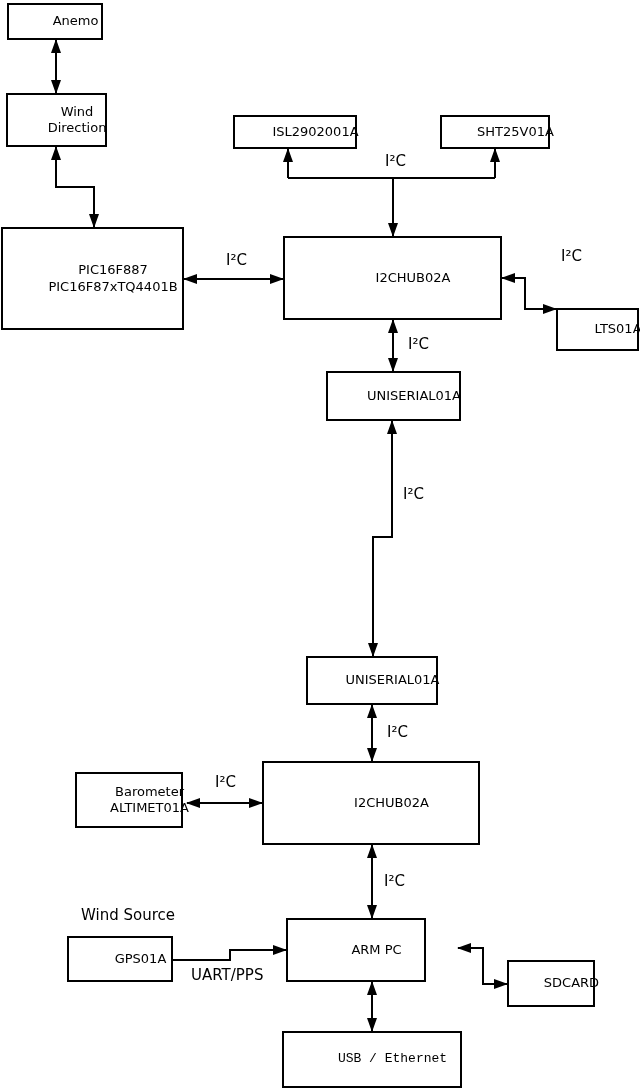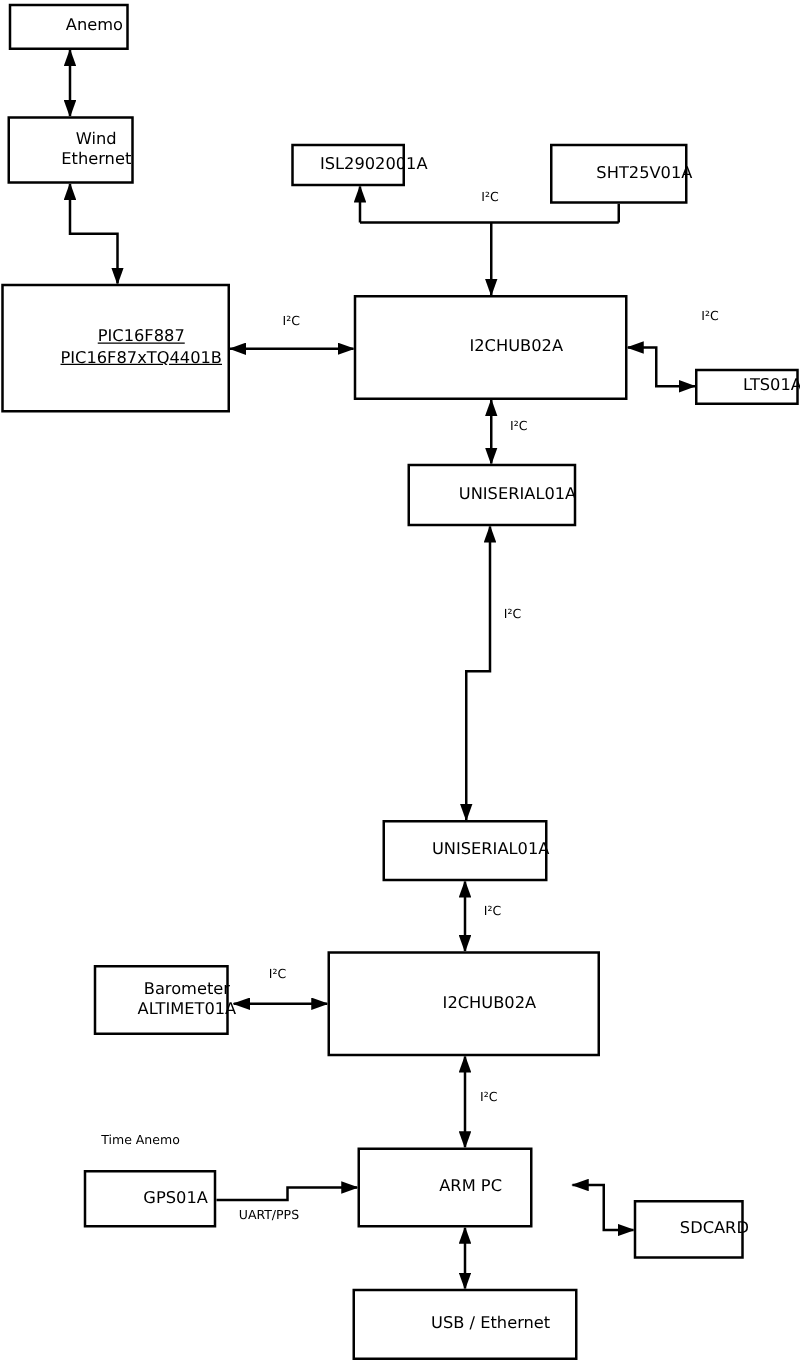--- a/index.html
+++ b/index.html
@@ -19,21 +19,21 @@
   }
   #connector-layer marker path { fill:var(--line); stroke:none; }
   .node {
     position:absolute; box-sizing:border-box;
     background:var(--fill); border:2px solid var(--line);
     color:var(--text); font-size:13px; line-height:1.25;
     display:flex; align-items:center; justify-content:center;
     text-align:center; white-space:pre-line;padding-left:41px;
   }
   .edge-label {
-    position:absolute; color:var(--text); font-size:10px; line-height:1.15;
+    position:absolute; color:var(--text); font-size:15px; line-height:1.15;
     white-space:nowrap;
   }
 </style>
 </head>
 <body>
 
 <svg id="connector-layer" viewBox="0 0 640 1089" xmlns="http://www.w3.org/2000/svg">
   <defs>
     <marker id="ah-end" markerWidth="7" markerHeight="5" refX="6.5" refY="2.5" orient="auto" markerUnits="strokeWidth">
       <path d="M0,0 L7,2.5 L0,5 z"></path>
@@ -57,52 +57,52 @@
   <path class="edge" d="M 187 803 L 262 803" marker-start="url(#ah-start)" marker-end="url(#ah-end)"></path>
   <path class="edge" d="M 372 845 L 372 918" marker-start="url(#ah-start)" marker-end="url(#ah-end)"></path>
   <path class="edge" d="M 173 960 L 230 960 L 230 950 L 286 950" marker-end="url(#ah-end)"></path>
   <path class="edge" d="M 458 948 L 483 948 L 483 984 L 507 984" marker-start="url(#ah-start)" marker-end="url(#ah-end)"></path>
   <path class="edge" d="M 372 982 L 372 1031" marker-start="url(#ah-start)" marker-end="url(#ah-end)"></path>
 </svg>
 
 <div class="node" style="left:7px; top:3px; width:96px; height:37px;">Anemo</div>
 
 <div class="node" style="left:6px; top:93px; width:101px; height:54px;">Wind
-Ethernet</div>
+Direction</div>
 
-<div class="node" style="left:1px; top:227px; width:183px; height:103px;text-decoration:underline;">PIC16F887
+<div class="node" style="left:1px; top:227px; width:183px; height:103px;">PIC16F887
 PIC16F87xTQ4401B</div>
 
-<div class="node" style="left:233px; top:115px; width:91px; height:34px;">ISL2902001A</div>
+<div class="node" style="left:233px; top:115px; width:124px; height:34px;">ISL2902001A</div>
 
-<div class="node" style="left:440px; top:115px; width:110px; height:48px;">SHT25V01A</div>
+<div class="node" style="left:440px; top:115px; width:110px; height:34px;">SHT25V01A</div>
 
 <div class="node" style="left:283px; top:236px; width:219px; height:84px;">I2CHUB02A</div>
 
-<div class="node" style="left:556px; top:295px; width:83px; height:29px;">LTS01A</div>
+<div class="node" style="left:556px; top:308px; width:83px; height:43px;">LTS01A</div>
 
 <div class="node" style="left:326px; top:371px; width:135px; height:50px;">UNISERIAL01A</div>
 
 <div class="node" style="left:306px; top:656px; width:132px; height:49px;">UNISERIAL01A</div>
 
 <div class="node" style="left:75px; top:772px; width:108px; height:56px;">Barometer
 ALTIMET01A</div>
 
 <div class="node" style="left:262px; top:761px; width:218px; height:84px;">I2CHUB02A</div>
 
 <div class="node" style="left:67px; top:936px; width:106px; height:46px;text-align:center;">GPS01A</div>
 
 <div class="node" style="left:286px; top:918px; width:140px; height:64px;">ARM PC</div>
 
 <div class="node" style="left:507px; top:960px; width:88px; height:47px;">SDCARD</div>
 
-<div class="node" style="left:282px; top:1031px; width:180px; height:57px;">USB / Ethernet</div>
+<div class="node" style="left:282px; top:1031px; width:180px; height:57px;font-family:Liberation Mono, monospace;">USB / Ethernet</div>
 
 <div class="edge-label" style="left:385px; top:153px;">I²C</div>
 <div class="edge-label" style="left:226px; top:252px;">I²C</div>
 <div class="edge-label" style="left:561px; top:248px;">I²C</div>
 <div class="edge-label" style="left:408px; top:336px;">I²C</div>
 <div class="edge-label" style="left:403px; top:486px;">I²C</div>
 <div class="edge-label" style="left:387px; top:724px;">I²C</div>
 <div class="edge-label" style="left:215px; top:774px;">I²C</div>
 <div class="edge-label" style="left:384px; top:873px;">I²C</div>
-<div class="edge-label" style="left:81px; top:907px;">Time Anemo</div>
+<div class="edge-label" style="left:81px; top:907px;">Wind Source</div>
 <div class="edge-label" style="left:191px; top:967px;">UART/PPS</div>
 
 </body></html>

